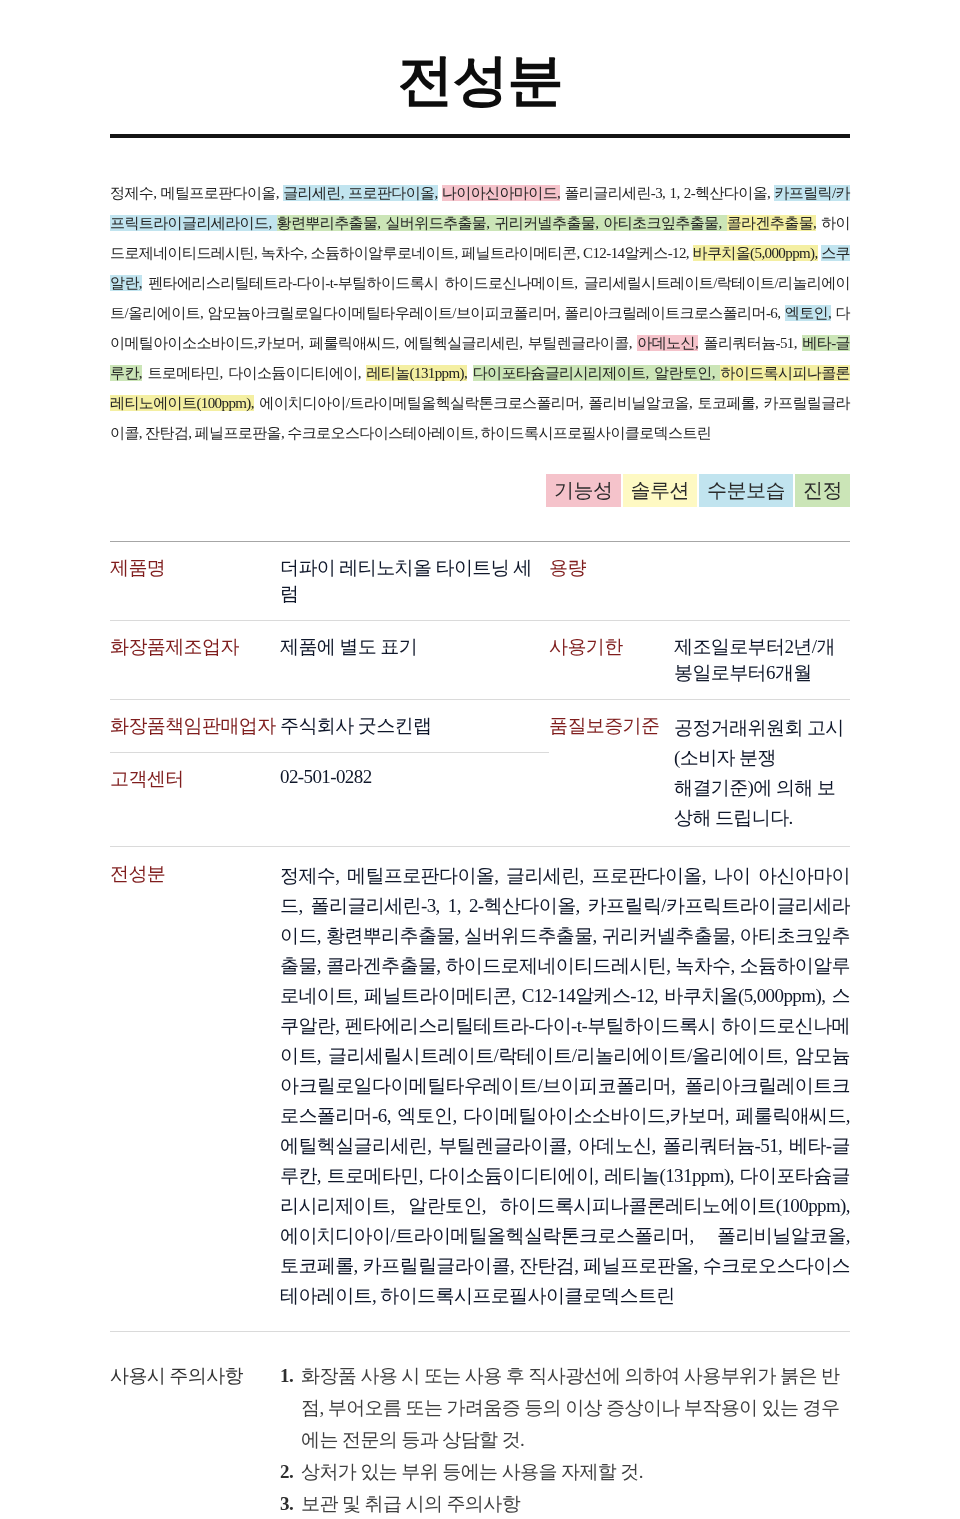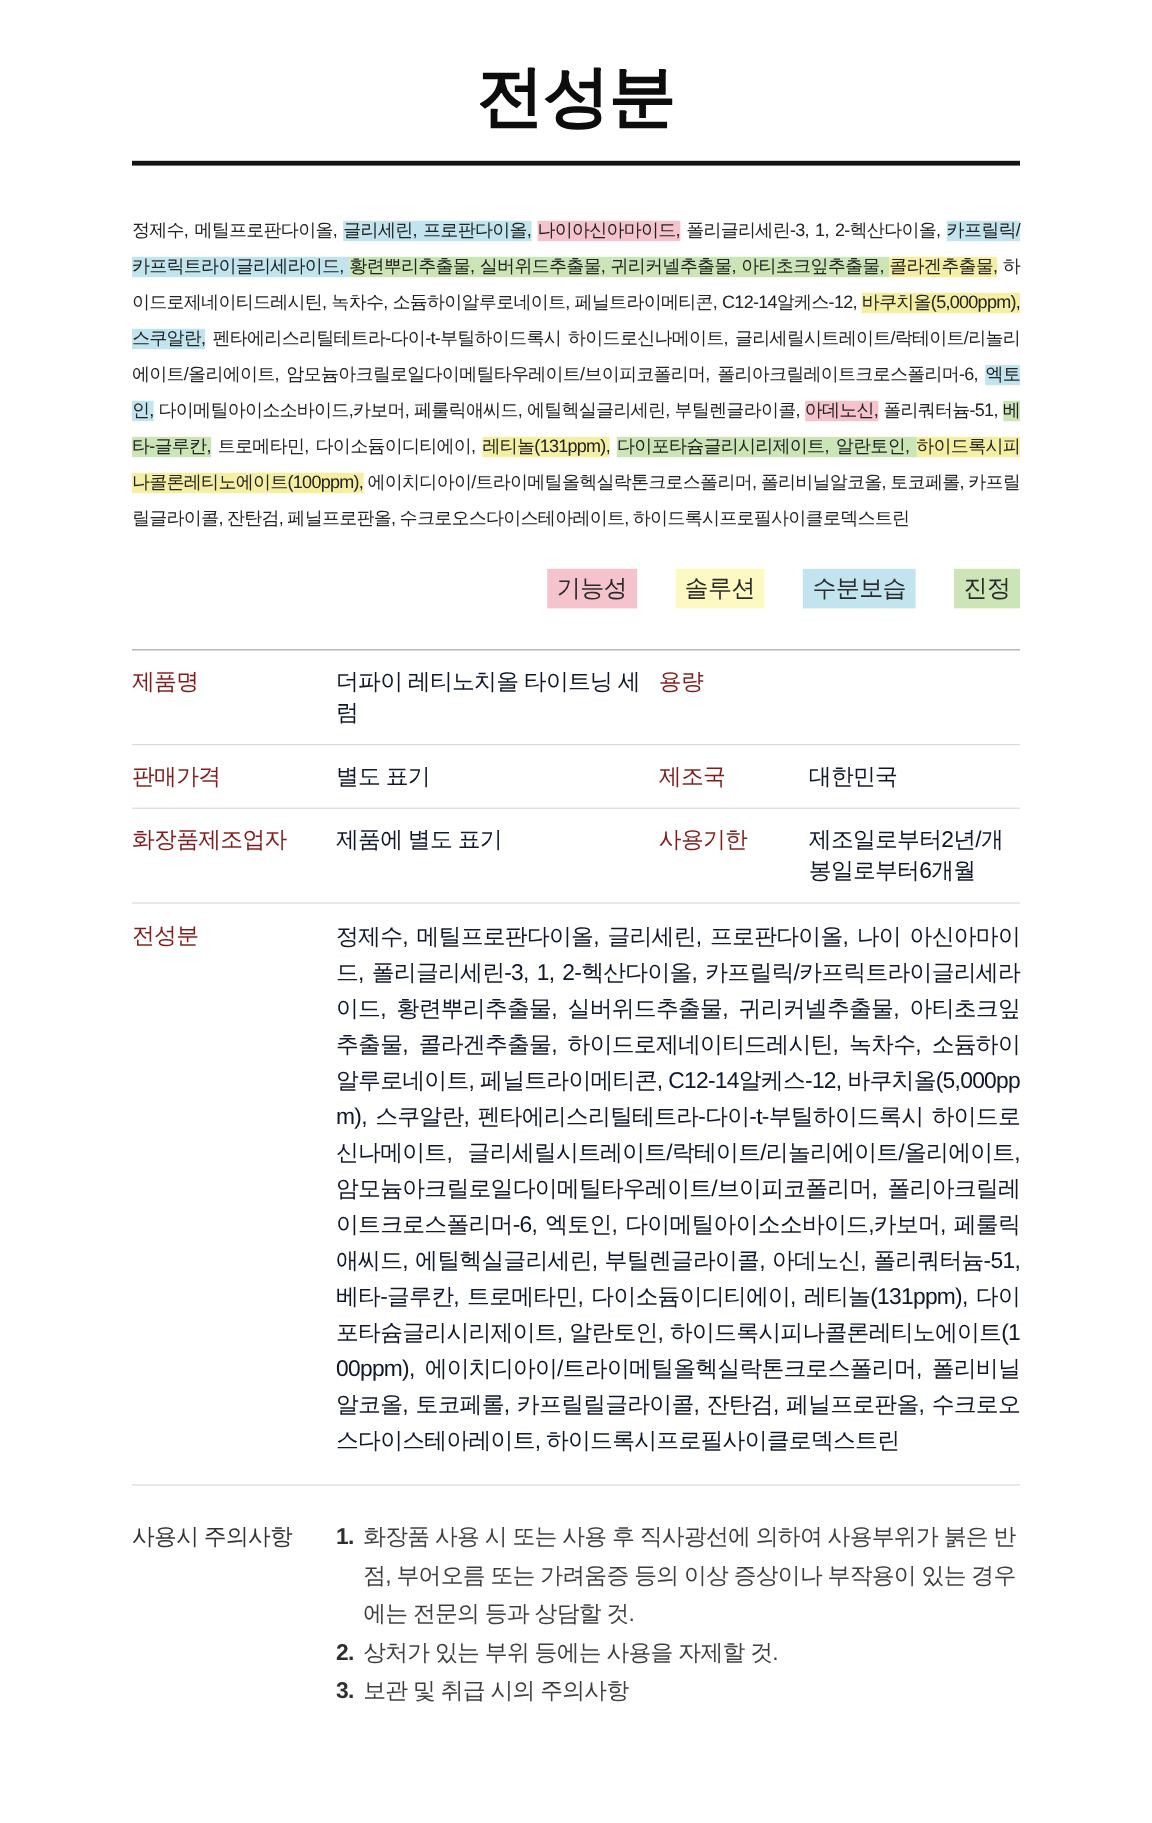--- a/index.html
+++ b/index.html
@@ -1,34 +1,34 @@
 <!DOCTYPE html>
 <html><head>
 <meta charset="utf-8">
 <style>
   * { margin:0; padding:0; box-sizing:border-box; }
   html,body { background:#ffffff; }
   .page {
     width:836px; height:1519px; margin:0 auto; background:#ffffff;
-    font-family:Liberation Sans, sans-serif;
+    font-family:Liberation Serif, serif;
     color:#2d2d2d; overflow:hidden;
   }
   .content { padding:0 48px; }
 
   
   .title { margin-top:48px; text-align:center; font-size:56px; line-height:64px;
            font-weight:900; color:#0d0d0d; letter-spacing:-1px; }
   .title-rule { margin-top:22px; height:4px; background:#141414; }
 
   
   .paragraph { margin-top:40px; font-size:15px; line-height:30px; color:#222222;
                text-align:justify; word-break:break-all; letter-spacing:-0.6px; }
 
   
-  .legend { margin-top:26px; display:flex; justify-content:flex-end; gap:32px;
+  .legend { margin-top:26px; display:flex; justify-content:flex-end; gap:2px;
             font-size:20px; letter-spacing:-0.5px; color:#2b2b2b; }
   .legend-item { padding:3px 8px; }
 
   
   .info-table { margin-top:34px; border-top:1px solid #a6a6a6; font-size:19px;
                 letter-spacing:-0.6px; }
   .row { display:grid; grid-template-columns:170px 269px 125px 1fr;
          padding:13px 0; border-bottom:1px solid #dadada; align-items:start; }
   .cell.label { color:#7f1d1d; }
   .cell.value { color:#0f172a; }
@@ -67,34 +67,45 @@
       </div>
 
     <div class="info-table">
 
       <div class="row">
         <div class="cell label">제품명</div>
         <div class="cell value">더파이 레티노치올 타이트닝 세럼</div>
         <div class="cell label">용량</div>
       </div>
 
-      <div class="row">
-        <div class="cell label">판매가격</div>
-        <div class="cell value">별도 표기</div>
-        <div class="cell label">제조국</div>
-        <div class="cell value">대한민국</div>
-      </div>
 
       <div class="row">
         <div class="cell label">화장품제조업자</div>
         <div class="cell value">제품에 별도 표기</div>
         <div class="cell label">사용기한</div>
         <div class="cell value">제조일로부터2년/개봉일로부터6개월</div>
       </div>
 
+      <div class="row row-combined">
+        <div class="combined-left">
+          <div class="sub-row with-border">
+            <div class="cell label">화장품책임판매업자</div>
+            <div class="cell value">주식회사 굿스킨랩</div>
+          </div>
+          <div class="sub-row">
+            <div class="cell label">고객센터</div>
+            <div class="cell value">02-501-0282</div>
+          </div>
+        </div>
+        <div class="combined-right">
+          <div class="cell label">품질보증기준</div>
+          <div class="cell value pre">공정거래위원회 고시 (소비자 분쟁
+해결기준)에 의해 보상해 드립니다.</div>
+        </div>
+      </div>
 
       <div class="row row-ingredients">
         <div class="cell label">전성분</div>
         <div class="cell value">정제수, 메틸프로판다이올, 글리세린, 프로판다이올, 나이 아신아마이드, 폴리글리세린-3, 1, 2-헥산다이올, 카프릴릭/카프릭트라이글리세라이드, 황련뿌리추출물, 실버위드추출물, 귀리커넬추출물, 아티초크잎추출물, 콜라겐추출물, 하이드로제네이티드레시틴, 녹차수, 소듐하이알루로네이트, 페닐트라이메티콘, C12-14알케스-12, 바쿠치올(5,000ppm), 스쿠알란, 펜타에리스리틸테트라-다이-t-부틸하이드록시 하이드로신나메이트, 글리세릴시트레이트/락테이트/리놀리에이트/올리에이트, 암모늄아크릴로일다이메틸타우레이트/브이피코폴리머, 폴리아크릴레이트크로스폴리머-6, 엑토인, 다이메틸아이소소바이드,카보머, 페룰릭애씨드, 에틸헥실글리세린, 부틸렌글라이콜, 아데노신, 폴리쿼터늄-51, 베타-글루칸, 트로메타민, 다이소듐이디티에이, 레티놀(131ppm), 다이포타슘글리시리제이트, 알란토인, 하이드록시피나콜론레티노에이트(100ppm), 에이치디아이/트라이메틸올헥실락톤크로스폴리머, 폴리비닐알코올, 토코페롤, 카프릴릴글라이콜, 잔탄검, 페닐프로판올, 수크로오스다이스테아레이트, 하이드록시프로필사이클로덱스트린</div>
       </div>
 
     </div>
 
     <div class="cautions">
       <div class="cautions-label">사용시 주의사항</div>

